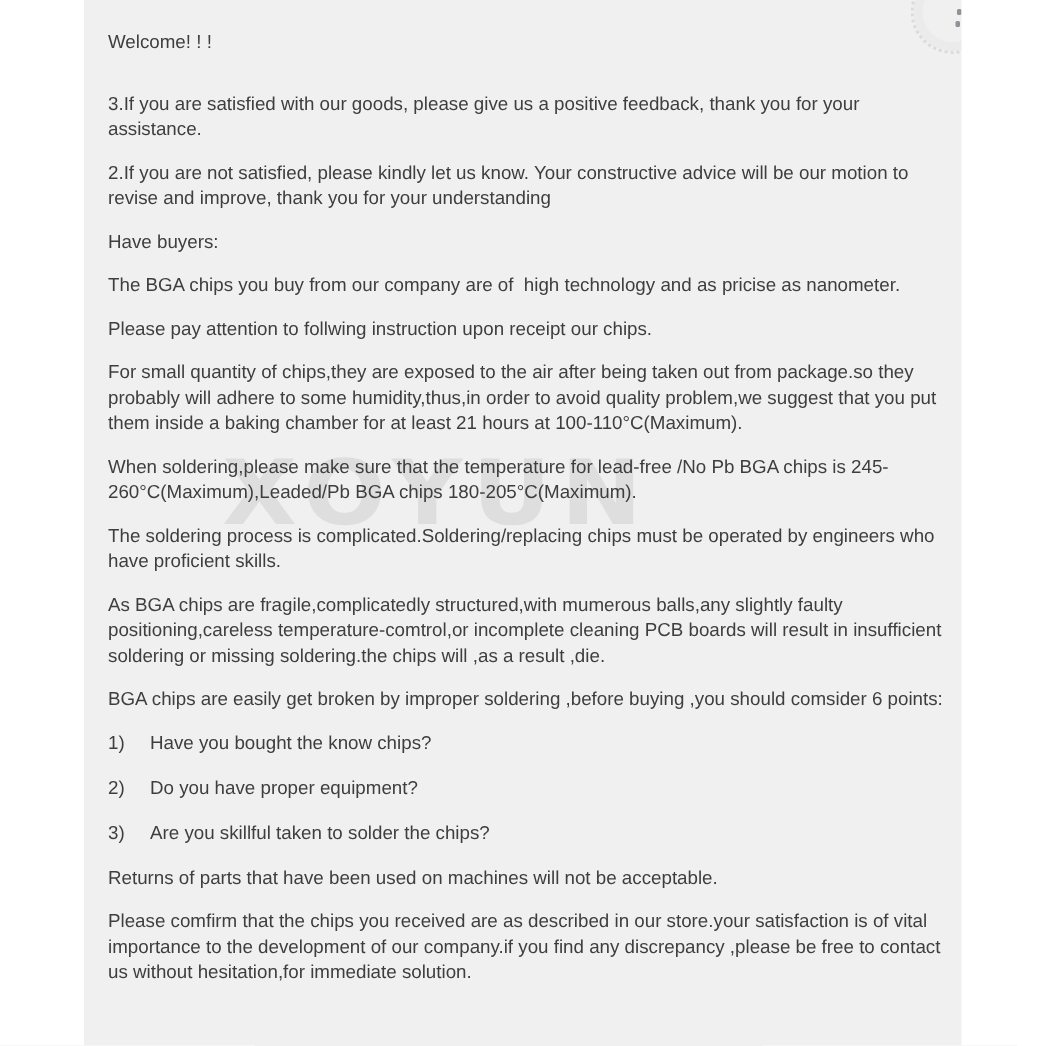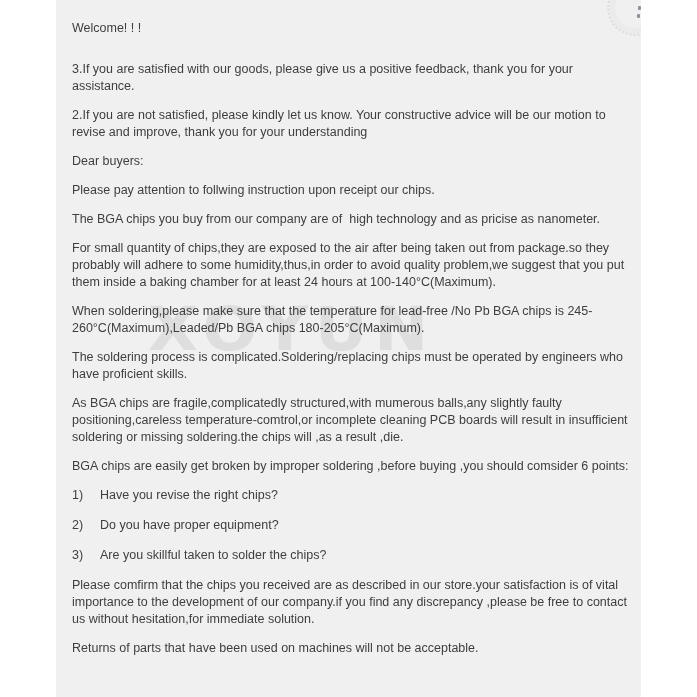--- a/index.html
+++ b/index.html
@@ -98,40 +98,40 @@
     <div class="watermark" style="color: rgb(222, 222, 222);">XOYUN</div>
     <div class="corner-pattern"></div>
     <div class="speck s1"></div>
     <div class="speck s2"></div>
 
     <div class="doc" style="color: rgb(62, 62, 62);">
       <p class="title">Welcome! ! !</p>
 
       <p>3.If you are satisfied with our goods, please give us a positive feedback, thank you for your assistance.</p>
       <p>2.If you are not satisfied, please kindly let us know. Your constructive advice will be our motion to revise and improve, thank you for your understanding</p>
-      <p>Dear buyers:</p>
+      <p>Have buyers:</p>
+      <p>The BGA chips you buy from our company are of  high technology and as pricise as nanometer.</p>
       <p>Please pay attention to follwing instruction upon receipt our chips.</p>
-      <p>The BGA chips you buy from our company are of  high technology and as pricise as nanometer.</p>
-      <p>For small quantity of chips,they are exposed to the air after being taken out from package.so they probably will adhere to some humidity,thus,in order to avoid quality problem,we suggest that you put them inside a baking chamber for at least 24 hours at 100-140°C(Maximum).</p>
+      <p>For small quantity of chips,they are exposed to the air after being taken out from package.so they probably will adhere to some humidity,thus,in order to avoid quality problem,we suggest that you put them inside a baking chamber for at least 21 hours at 100-110°C(Maximum).</p>
       <p>When soldering,please make sure that the temperature for lead-free /No Pb BGA chips is 245-260°C(Maximum),Leaded/Pb BGA chips 180-205°C(Maximum).</p>
       <p>The soldering process is complicated.Soldering/replacing chips must be operated by engineers who have proficient skills.</p>
       <p>As BGA chips are fragile,complicatedly structured,with mumerous balls,any slightly faulty positioning,careless temperature-comtrol,or incomplete cleaning PCB boards will result in insufficient soldering or missing soldering.the chips will ,as a result ,die.</p>
       <p>BGA chips are easily get broken by improper soldering ,before buying ,you should comsider 6 points:</p>
 
       <div class="list-row">
         <span class="list-num">1)</span>
-        <span class="list-text">Have you revise the right chips?</span>
+        <span class="list-text">Have you bought the know chips?</span>
       </div>
       <div class="list-row">
         <span class="list-num">2)</span>
         <span class="list-text">Do you have proper equipment?</span>
       </div>
       <div class="list-row">
         <span class="list-num">3)</span>
         <span class="list-text">Are you skillful taken to solder the chips?</span>
       </div>
 
+      <p>Returns of parts that have been used on machines will not be acceptable.</p>
       <p>Please comfirm that the chips you received are as described in our store.your satisfaction is of vital importance to the development of our company.if you find any discrepancy ,please be free to contact us without hesitation,for immediate solution.</p>
-      <p>Returns of parts that have been used on machines will not be acceptable.</p>
     </div>
 
   </div>
 </div>
 
 </body></html>

